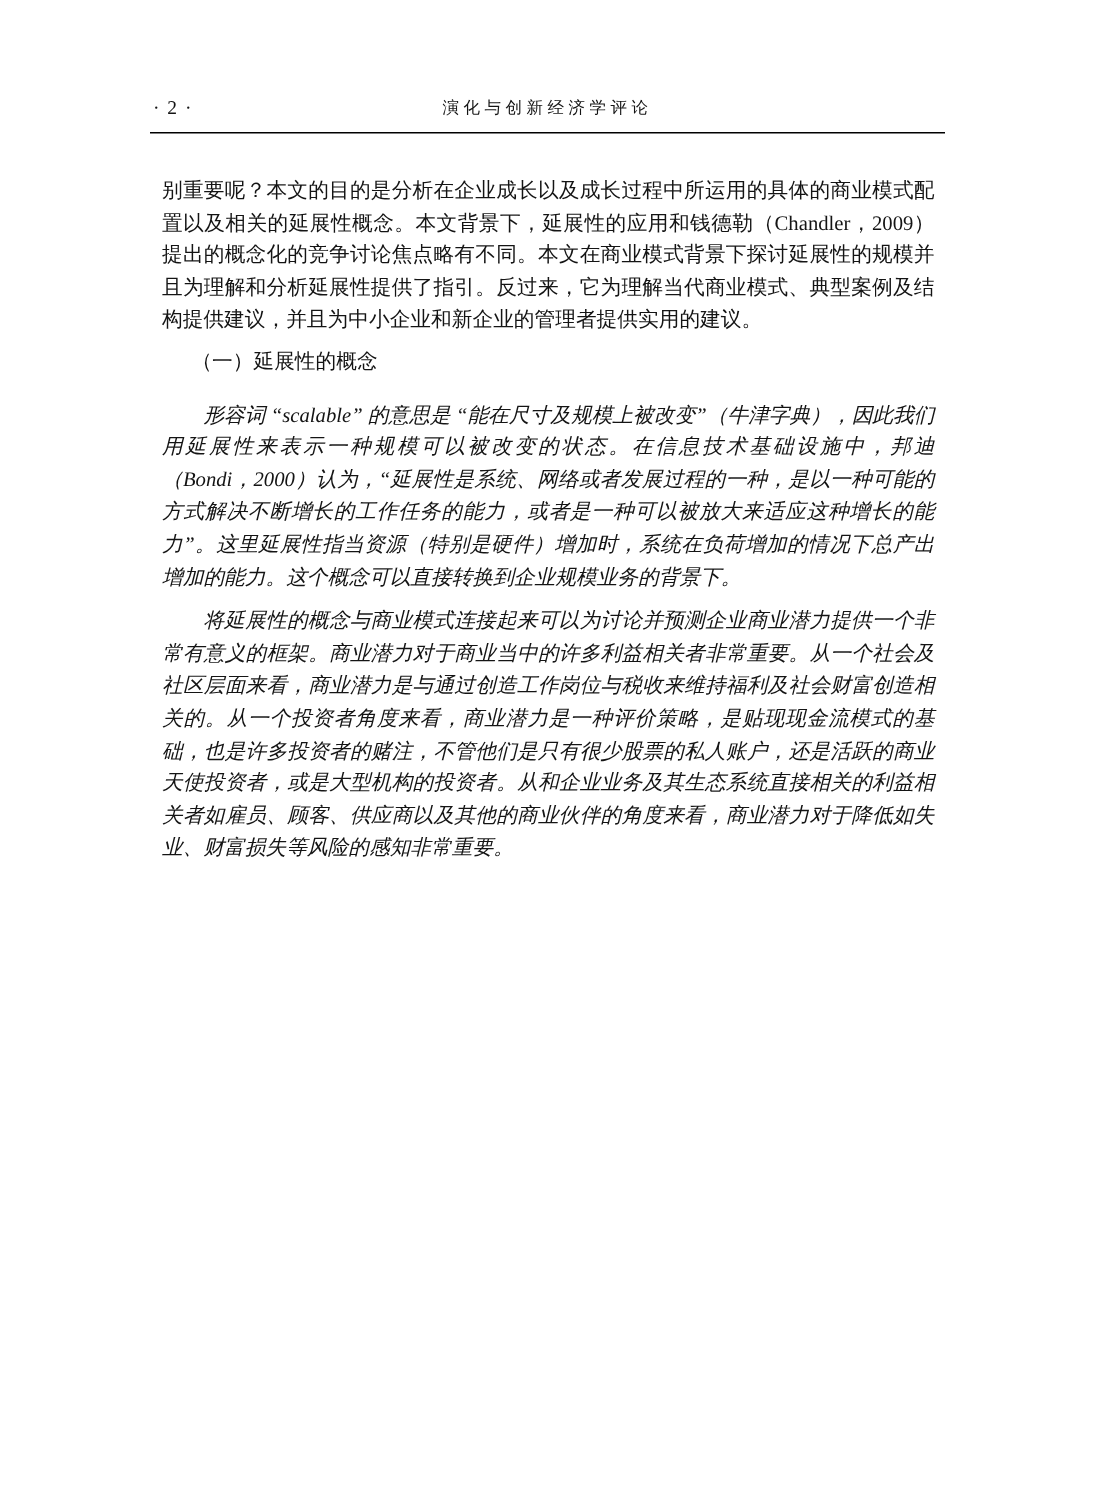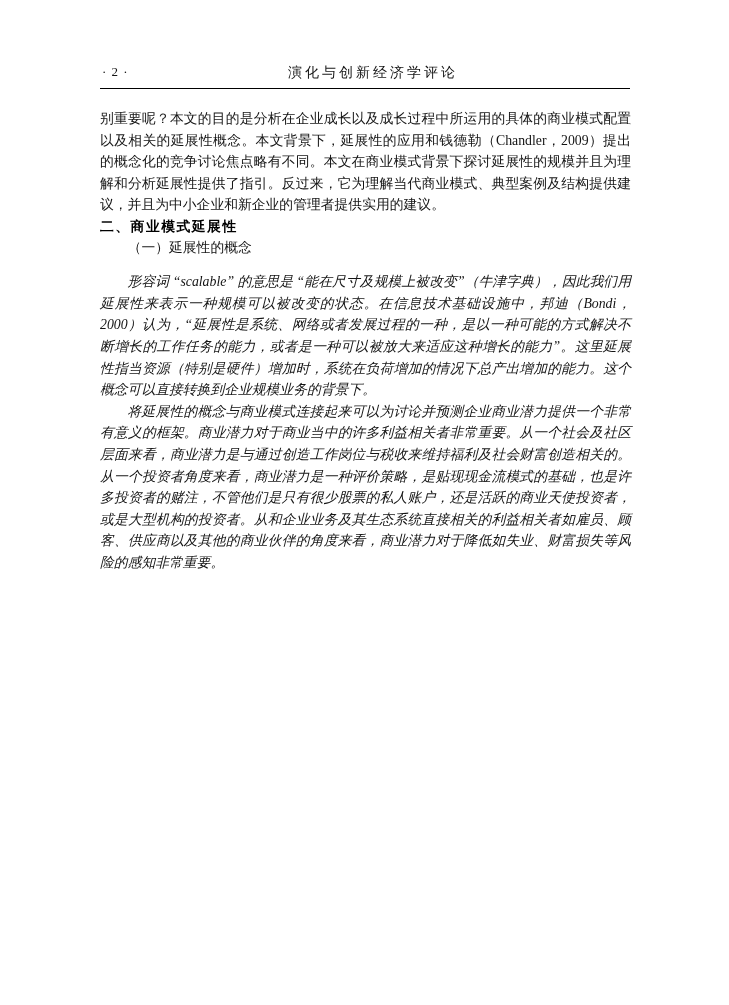--- a/index.html
+++ b/index.html
@@ -27,43 +27,43 @@
     font-size: 13px;
   }
   .page-number {
     position: absolute;
     left: 2px;
     top: 1px;
     letter-spacing: 1px;
   }
   .journal-title {
     position: absolute;
-    left: 8px;
+    left: 0;
     top: 1px;
     width: 100%;
     text-align: center;
-    font-size: 14px;
+    font-size: 11px;
     letter-spacing: 3px;
   }
   .header-rule {
     position: absolute;
     top: 88px;
     left: 100px;
     width: 530px;
     height: 0;
     border-top: 1.5px solid #000000;
   }
   .content {
     position: absolute;
     top: 108px;
     left: 100px;
     width: 531px;
   }
   .content p {
-    margin: 0;
+    margin: 8px;
     font-size: 13.8px;
     line-height: 21.6px;
     text-align: justify;
     text-justify: inter-character;
   }
   .para-indent { text-indent: 2em; font-style: italic; }
   .section-heading {
     margin: 36px 0 40px 0;
     text-align: center;
     font-family: "Liberation Sans", "DejaVu Sans", sans-serif;
@@ -87,21 +87,20 @@
     <span class="page-number">· 2 ·</span>
     <span class="journal-title">演化与创新经济学评论</span>
   </div>
 
   <div class="header-rule"></div>
 
   <div class="content">
 
     <p>别重要呢？本文的目的是分析在企业成长以及成长过程中所运用的具体的商业模式配置以及相关的延展性概念。本文背景下，延展性的应用和钱德勒（Chandler，2009）提出的概念化的竞争讨论焦点略有不同。本文在商业模式背景下探讨延展性的规模并且为理解和分析延展性提供了指引。反过来，它为理解当代商业模式、典型案例及结构提供建议，并且为中小企业和新企业的管理者提供实用的建议。</p>
 
-    <p class="section-heading">二、商业模式延展性</p>
 
     <p class="subsection-heading">（一）延展性的概念</p>
 
     <p class="para-indent">形容词 “scalable” 的意思是 “能在尺寸及规模上被改变”（牛津字典），因此我们用延展性来表示一种规模可以被改变的状态。在信息技术基础设施中，邦迪（Bondi，2000）认为，“延展性是系统、网络或者发展过程的一种，是以一种可能的方式解决不断增长的工作任务的能力，或者是一种可以被放大来适应这种增长的能力”。这里延展性指当资源（特别是硬件）增加时，系统在负荷增加的情况下总产出增加的能力。这个概念可以直接转换到企业规模业务的背景下。</p>
 
     <p class="para-indent">将延展性的概念与商业模式连接起来可以为讨论并预测企业商业潜力提供一个非常有意义的框架。商业潜力对于商业当中的许多利益相关者非常重要。从一个社会及社区层面来看，商业潜力是与通过创造工作岗位与税收来维持福利及社会财富创造相关的。从一个投资者角度来看，商业潜力是一种评价策略，是贴现现金流模式的基础，也是许多投资者的赌注，不管他们是只有很少股票的私人账户，还是活跃的商业天使投资者，或是大型机构的投资者。从和企业业务及其生态系统直接相关的利益相关者如雇员、顾客、供应商以及其他的商业伙伴的角度来看，商业潜力对于降低如失业、财富损失等风险的感知非常重要。</p>
 
 
 
   </div>

